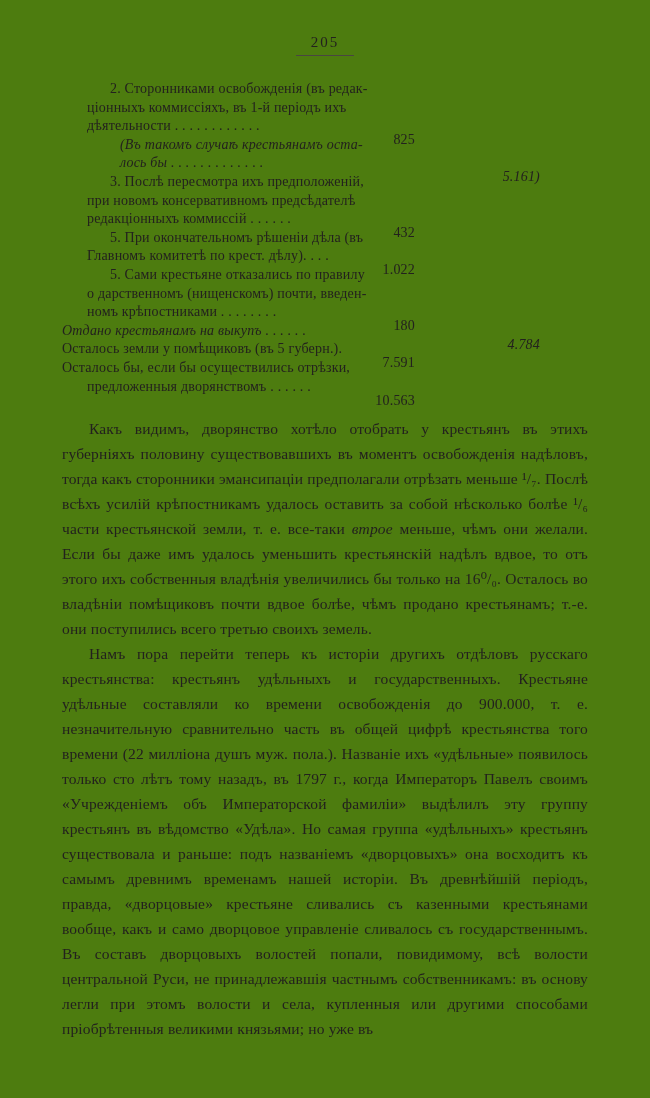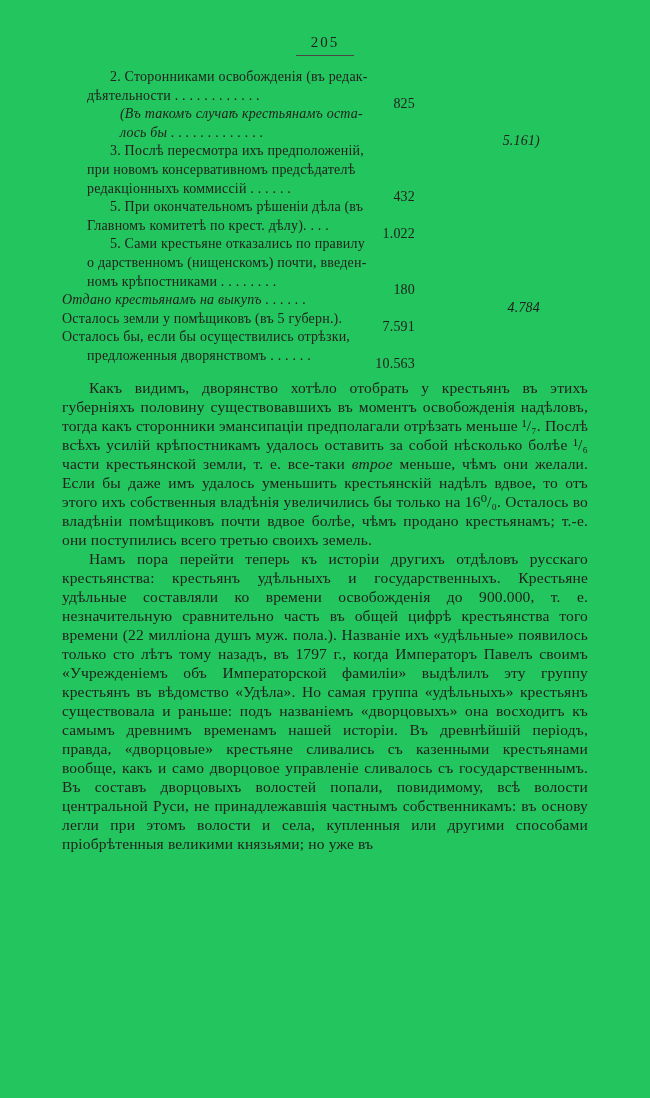--- a/index.html
+++ b/index.html
@@ -1,66 +1,71 @@
 <!DOCTYPE html>
 <html><head>
 <meta charset="utf-8">
 <style>
   html, body { margin: 0; padding: 0; }
   .page {
     position: relative;
     width: 650px;
     height: 1098px;
-    background: #22c55e;
+    background: #4d7c0f;
     color: #23211e;
     font-family: "Liberation Serif", "DejaVu Serif", serif;
     overflow: hidden;
     box-sizing: border-box;
   }
   .content { padding: 0 62px; }
 
   
   .head { padding-top: 34px; text-align: center; }
   .pagenum { font-size: 15px; letter-spacing: 2px; }
   .headrule { width: 58px; height: 1px; background: #4a4641; margin: 4px auto 0 auto; }
 
   
-  .table { margin-top: 12px; font-size: 14px; line-height: 18.6px; letter-spacing: 0.2px; }
+  .table { margin-top: 24px; font-size: 14px; line-height: 18.6px; letter-spacing: 0.2px; }
   .tline { position: relative; white-space: nowrap; }
   .tline .t { display: inline-block; }
   .ind0 { padding-left: 0; }
   .ind1 { padding-left: 25px; }
   .ind2 { padding-left: 48px; }
   .ind3 { padding-left: 58px; }
-  .v1, .v2 { position: absolute; top: 8px; left: 0; text-align: right; }
+  .v1, .v2 { position: absolute; top: 14px; left: 0; text-align: right; }
   .v1 { width: 353px; }
   .v2 { width: 478px; }
   .it .t, .it .v1, .it .v2 { font-style: italic; }
 
   
-  .bodytext { margin-top: 12px; font-size: 15.5px; line-height: 19px; letter-spacing: 0.15px; }
+  .bodytext { margin-top: 20px; font-size: 15.5px; line-height: 25px; letter-spacing: 0.15px; }
   .para { margin: 0; text-align: justify; text-indent: 27px; }
   .para i { font-style: italic; }
 </style>
 </head>
 <body>
 
 <div class="page">
   <div class="content">
 
     <div class="head">
       <div class="pagenum">205</div>
       <div class="headrule"></div>
     </div>
 
     <div class="table">
       <div class="tline ind2">
         <span class="v1"></span>
         <span class="v2"></span>
         <span class="t">2. Сторонниками освобожденія (въ редак-</span>
+      </div>
+      <div class="tline ind1">
+        <span class="v1"></span>
+        <span class="v2"></span>
+        <span class="t">ціонныхъ коммиссіяхъ, въ 1-й періодъ ихъ</span>
       </div>
       <div class="tline ind1">
         <span class="v1">825</span>
         <span class="v2"></span>
         <span class="t">дѣятельности . . . . . . . . . . . .</span>
       </div>
       <div class="tline ind3 it">
         <span class="v1"></span>
         <span class="v2"></span>
         <span class="t">(Въ такомъ случаѣ крестьянамъ оста-</span>

